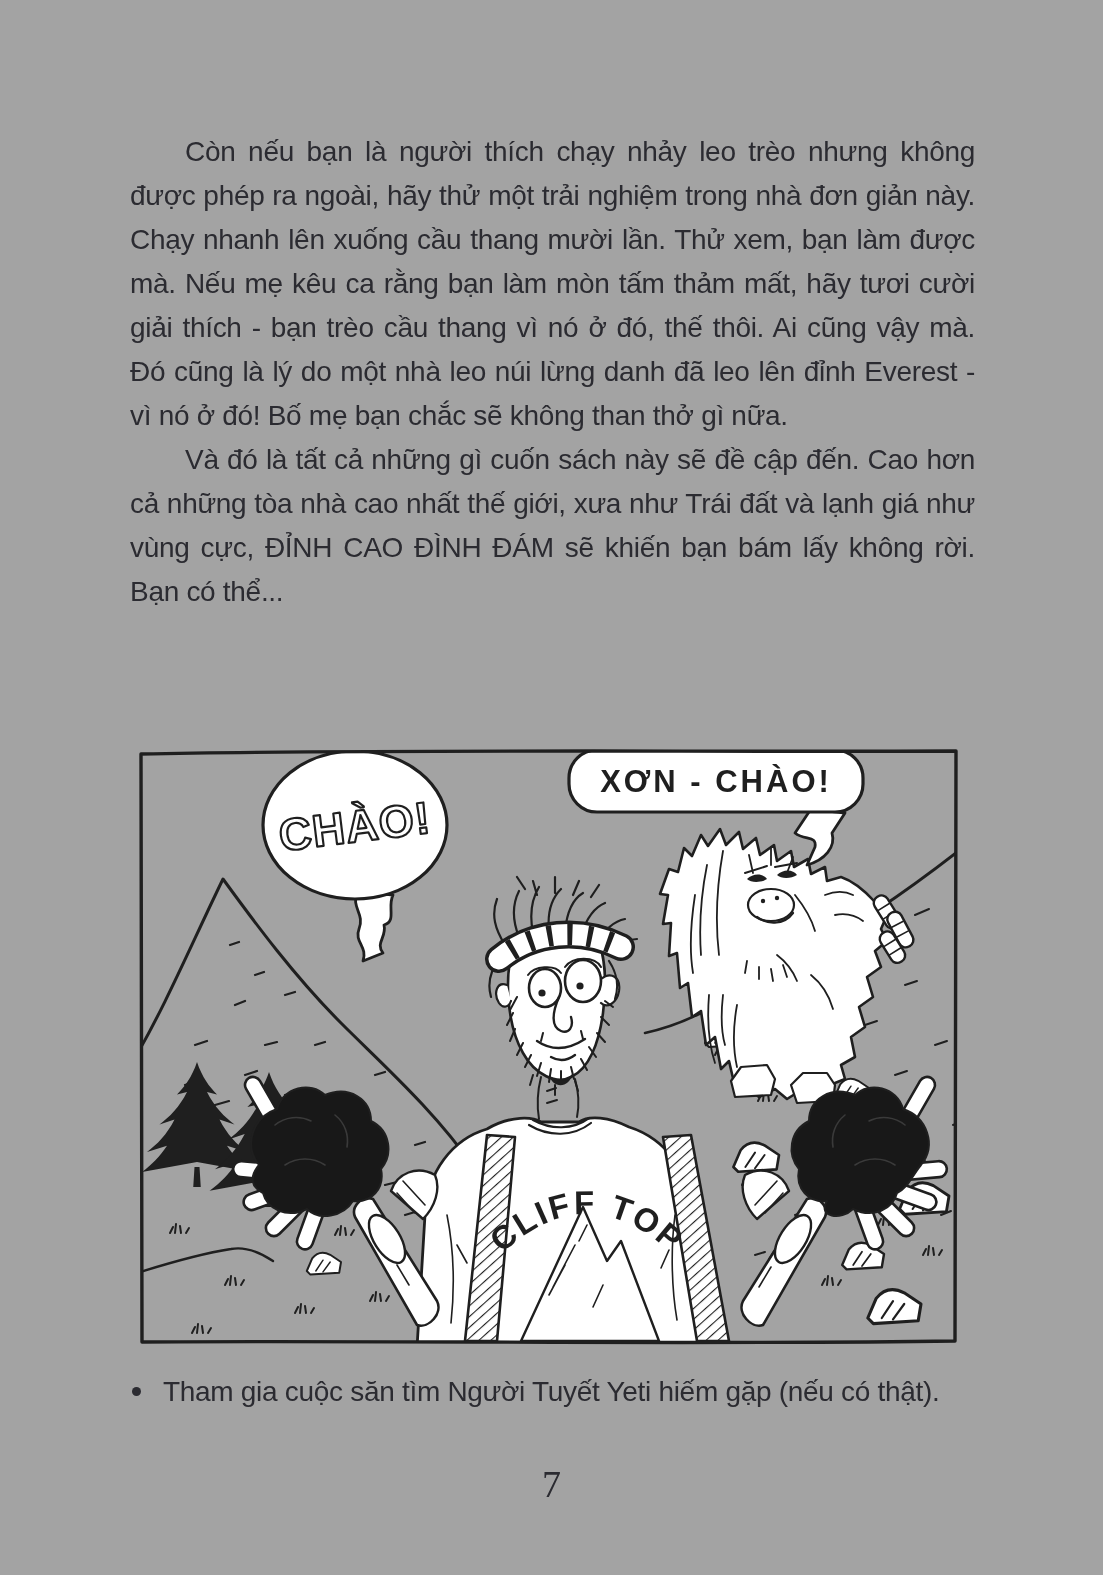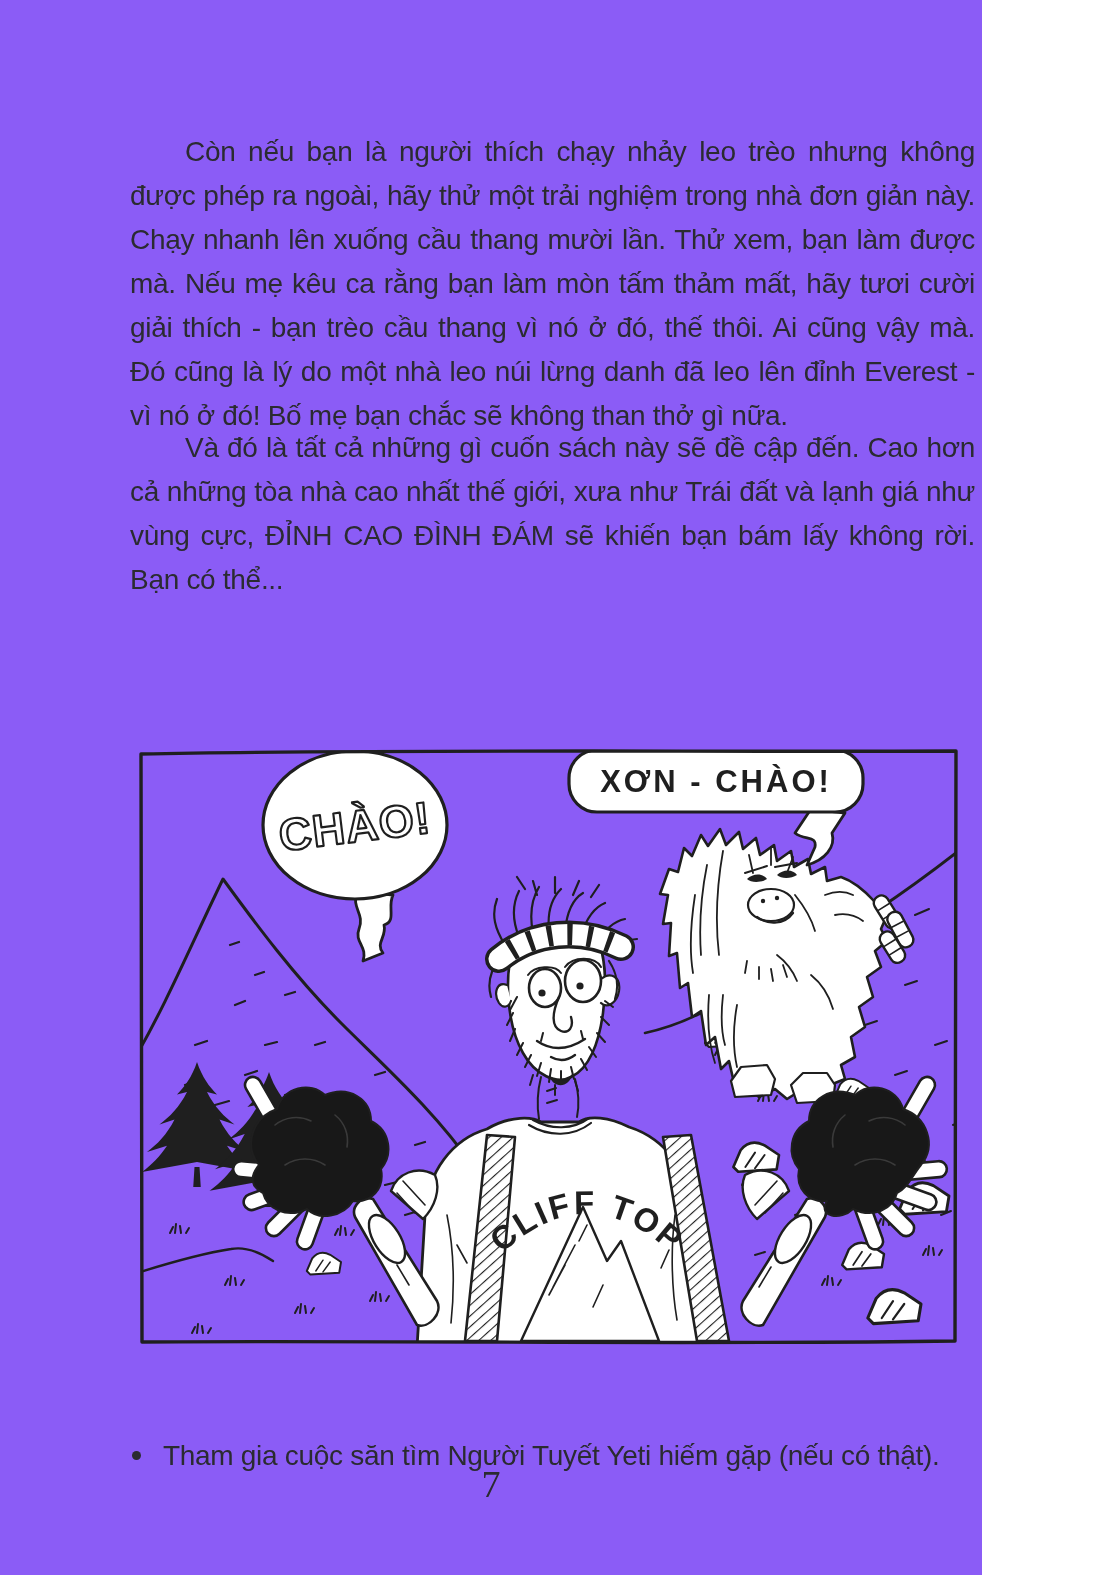--- a/index.html
+++ b/index.html
@@ -1,20 +1,20 @@
 <!DOCTYPE html>
 <html><head>
 <meta charset="utf-8">
 <style>
   * { margin:0; padding:0; box-sizing:border-box; }
   html,body { background:#ffffff; }
   .page {
     position:relative;
-    width:982px; height:1575px;
-    background:#8b5cf6;
+    width:1103px; height:1575px;
+    background:#a3a3a3;
     font-family:"Liberation Sans", sans-serif;
     color:#2b2b31;
     overflow:hidden;
   }
   .body-text {
     position:absolute;
     left:130px; width:845px;
     font-size:28px;
     line-height:44px;
     text-align:justify;
@@ -52,21 +52,21 @@
   }
   svg text { font-family:"Liberation Sans", sans-serif; }
 </style>
 </head>
 <body>
 
 <div class="page">
 
   <p class="body-text para" style="top:130px;">Còn nếu bạn là người thích chạy nhảy leo trèo nhưng không được phép ra ngoài, hãy thử một trải nghiệm trong nhà đơn giản này. Chạy nhanh lên xuống cầu thang mười lần. Thử xem, bạn làm được mà. Nếu mẹ kêu ca rằng bạn làm mòn tấm thảm mất, hãy tươi cười giải thích - bạn trèo cầu thang vì nó ở đó, thế thôi. Ai cũng vậy mà. Đó cũng là lý do một nhà leo núi lừng danh đã leo lên đỉnh Everest - vì nó ở đó! Bố mẹ bạn chắc sẽ không than thở gì nữa.</p>
 
-  <p class="body-text para" style="top:426px;">Và đó là tất cả những gì cuốn sách này sẽ đề cập đến. Cao hơn cả những tòa nhà cao nhất thế giới, xưa như Trái đất và lạnh giá như vùng cực, ĐỈNH CAO ĐÌNH ĐÁM sẽ khiến bạn bám lấy không rời. Bạn có thể...</p>
+  <p class="body-text para" style="top:438px;">Và đó là tất cả những gì cuốn sách này sẽ đề cập đến. Cao hơn cả những tòa nhà cao nhất thế giới, xưa như Trái đất và lạnh giá như vùng cực, ĐỈNH CAO ĐÌNH ĐÁM sẽ khiến bạn bám lấy không rời. Bạn có thể...</p>
 
 
   <div class="figure-wrap">
     <svg width="828" height="603" viewBox="0 0 828 603">
       <defs>
         <clipPath id="frameClip">
             <rect x="6" y="6" width="816" height="590"></rect>
           </clipPath>
         <pattern id="hatch" width="8" height="8" patternUnits="userSpaceOnUse" patternTransform="rotate(48)">
           <rect width="8" height="8" fill="#ffffff"></rect>
@@ -255,20 +255,20 @@
           <rect x="434" y="5" width="294" height="62" rx="28" fill="#ffffff" stroke="#1f1f1f" stroke-width="3.2"></rect>
           <text x="581" y="47" text-anchor="middle" font-size="31" font-weight="bold" letter-spacing="3" fill="#1f1f1f">XƠN - CHÀO!</text>
         </g>
 
       </g>
 
       <path d="M6 9 C240 4 560 7 821 6 L820 596 C540 600 240 595 7 597 Z" fill="none" stroke="#1f1f1f" stroke-width="3.4" stroke-linejoin="round"></path>
     </svg>
   </div>
 
-  <div class="bullet-item" style="top:1434px;">
+  <div class="bullet-item" style="top:1370px;">
     <span class="bullet-dot"></span>
     <span>Tham gia cuộc săn tìm Người Tuyết Yeti hiếm gặp (nếu có thật).</span>
   </div>
 
   <div class="page-number">7</div>
 
 </div>
 
 </body></html>

